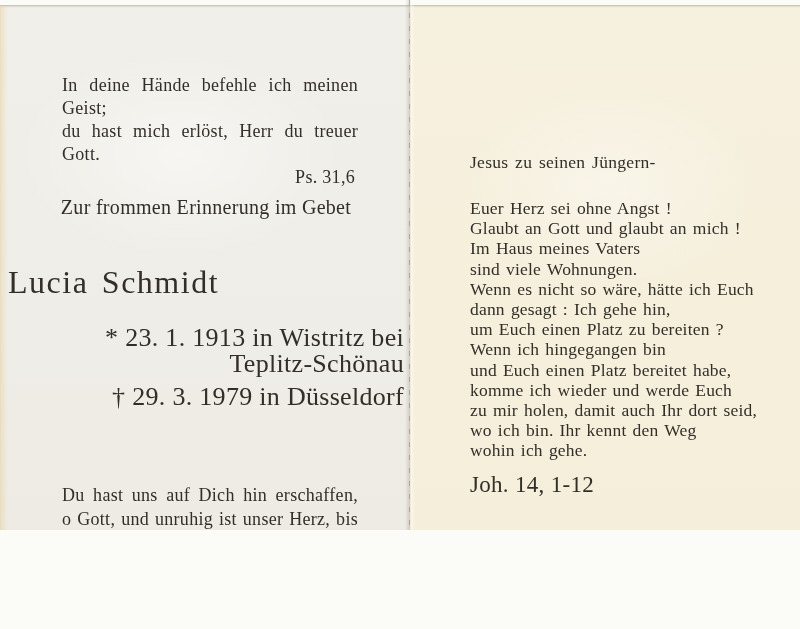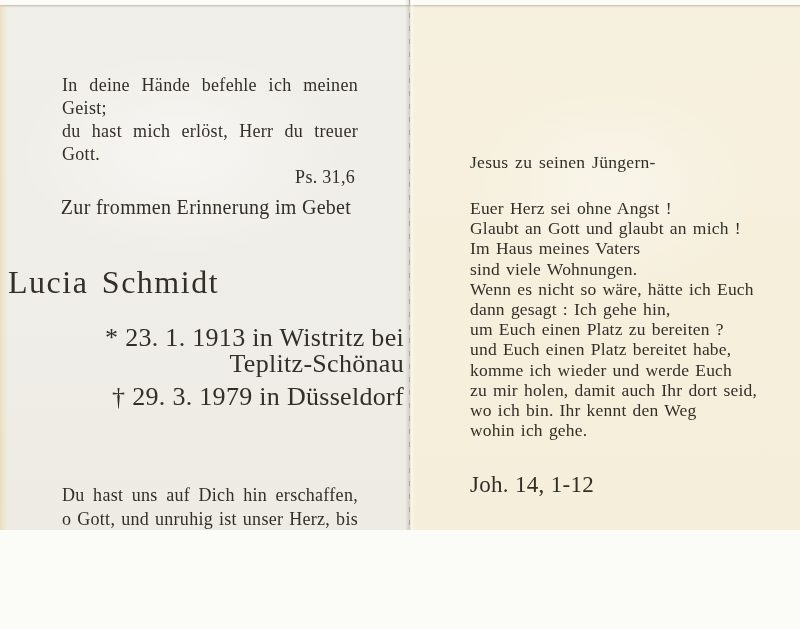--- a/index.html
+++ b/index.html
@@ -197,20 +197,21 @@
     <div class="gospel-heading">Jesus zu seinen Jüngern-</div>
 
     <div class="gospel-block">
       <div>Euer Herz sei ohne Angst !</div>
       <div>Glaubt an Gott und glaubt an mich !</div>
       <div>Im Haus meines Vaters</div>
       <div>sind viele Wohnungen.</div>
       <div>Wenn es nicht so wäre, hätte ich Euch</div>
       <div>dann gesagt : Ich gehe hin,</div>
       <div>um Euch einen Platz zu bereiten ?</div>
+      <div>Wenn ich hingegangen bin</div>
       <div>und Euch einen Platz bereitet habe,</div>
       <div>komme ich wieder und werde Euch</div>
       <div>zu mir holen, damit auch Ihr dort seid,</div>
       <div>wo ich bin. Ihr kennt den Weg</div>
       <div>wohin ich gehe.</div>
     </div>
 
     <div class="gospel-ref">Joh. 14, 1-12</div>
 
     <div class="imprint">

